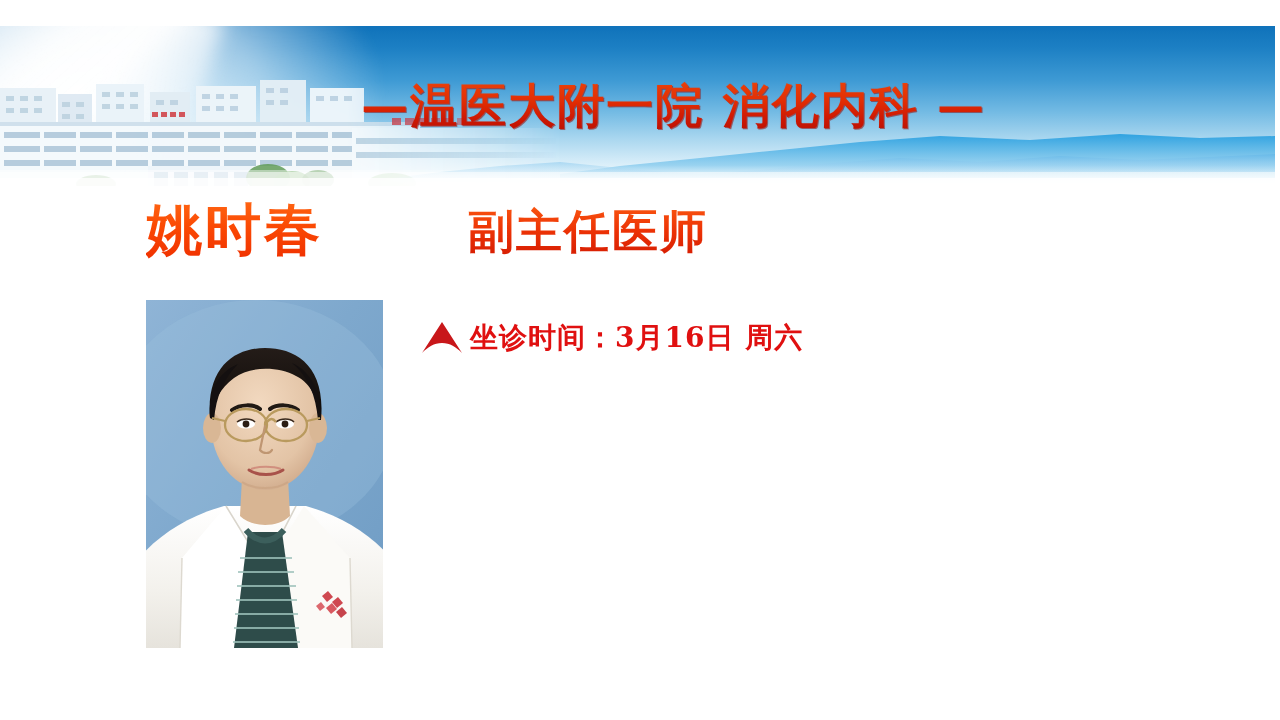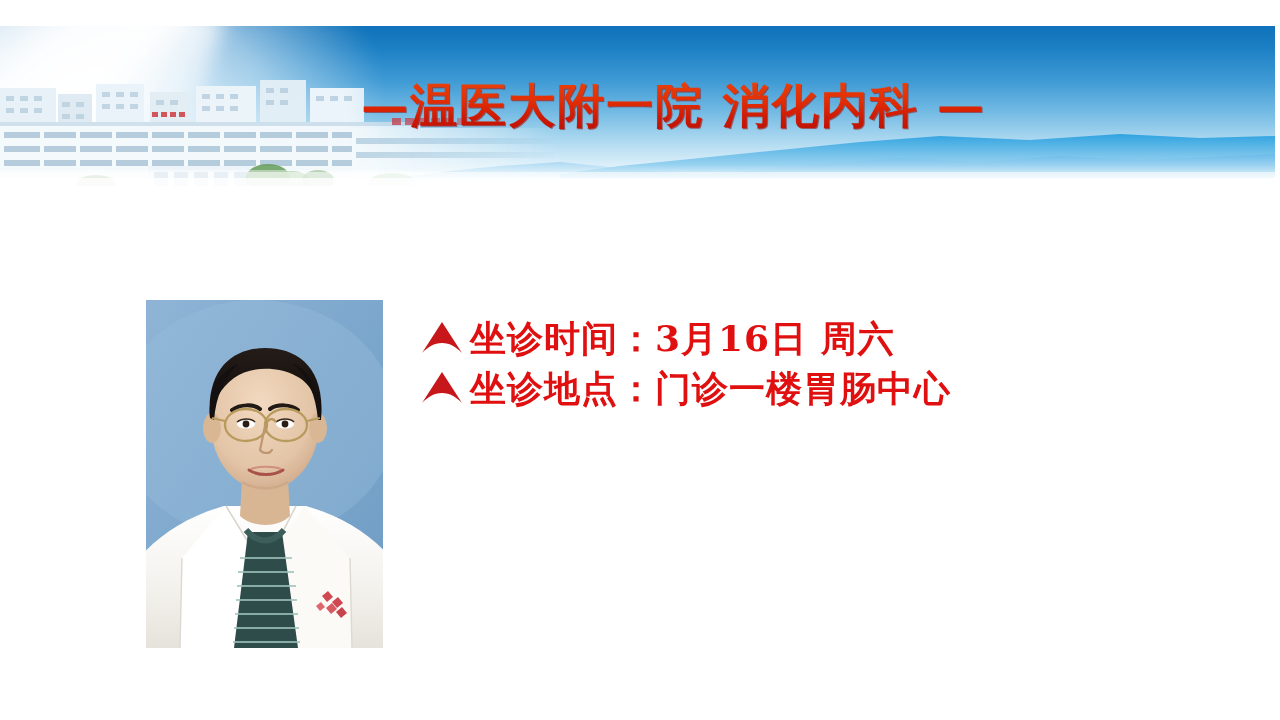--- a/index.html
+++ b/index.html
@@ -211,21 +211,21 @@
     text-justify: inter-character;
     letter-spacing: 0px;
   }
   .spec-label {
     color: #e31010;
     font-weight: bold;
   }
 
   .meta-line {
     font-family: "DejaVu Serif", "Liberation Serif", serif;
-    font-size: 36px;
+    font-size: 28px;
     line-height: 44px;
     color: #e01010;
     font-weight: bold;
     white-space: nowrap;
     letter-spacing: 1px;
   }
   .meta-label { font-weight: bold; }
   .meta-value { font-weight: bold; }
 
   .appt-time-block { margin-top: 14px; }
@@ -379,20 +379,24 @@
         <rect x="0" y="44" width="1275" height="14" fill="#ffffff" opacity="0.55"></rect>
         <rect x="0" y="50" width="1275" height="8" fill="#ffffff" opacity="0.8"></rect>
       </svg>
     </div>
 
     <div class="banner-title">
       <div class="banner-title-text">—温医大附一院 消化内科 —</div>
     </div>
   </div>
 
+  <div class="name-row">
+    <div class="doctor-name">姚时春</div>
+    <div class="doctor-title">副主任医师</div>
+  </div>
 
   <div class="photo-frame">
     <svg viewBox="0 0 237 348" preserveAspectRatio="xMidYMid slice">
       <defs>
         <linearGradient id="bgGrad" x1="0" y1="0" x2="1" y2="1">
           <stop offset="0%" stop-color="#8fb4d6"></stop>
           <stop offset="45%" stop-color="#7ea8cd"></stop>
           <stop offset="100%" stop-color="#6f9cc4"></stop>
         </linearGradient>
         <radialGradient id="skinGrad" cx="45%" cy="35%" r="70%">
@@ -489,24 +493,16 @@
 
     <div class="bullet-block appt-time-block">
       <span class="tri time-tri">
         <svg viewBox="0 0 44 36">
           <path d="M22,2 L42,33 C36,27 30,23 22,23 C14,23 8,27 2,33 Z" fill="#c8171a"></path>
         </svg>
       </span>
       <div class="meta-line"><span class="meta-label">坐诊时间：</span><span class="meta-value">3月16日 周六</span></div>
     </div>
 
-    <div class="bullet-block appt-place-block">
-      <span class="tri place-tri">
-        <svg viewBox="0 0 44 36">
-          <path d="M22,2 L42,33 C36,27 30,23 22,23 C14,23 8,27 2,33 Z" fill="#c8171a"></path>
-        </svg>
-      </span>
-      <div class="meta-line"><span class="meta-label">坐诊地点：</span><span class="meta-value">门诊一楼胃肠中心</span></div>
-    </div>
 
   </div>
 
 </div>
 
 </body></html>

